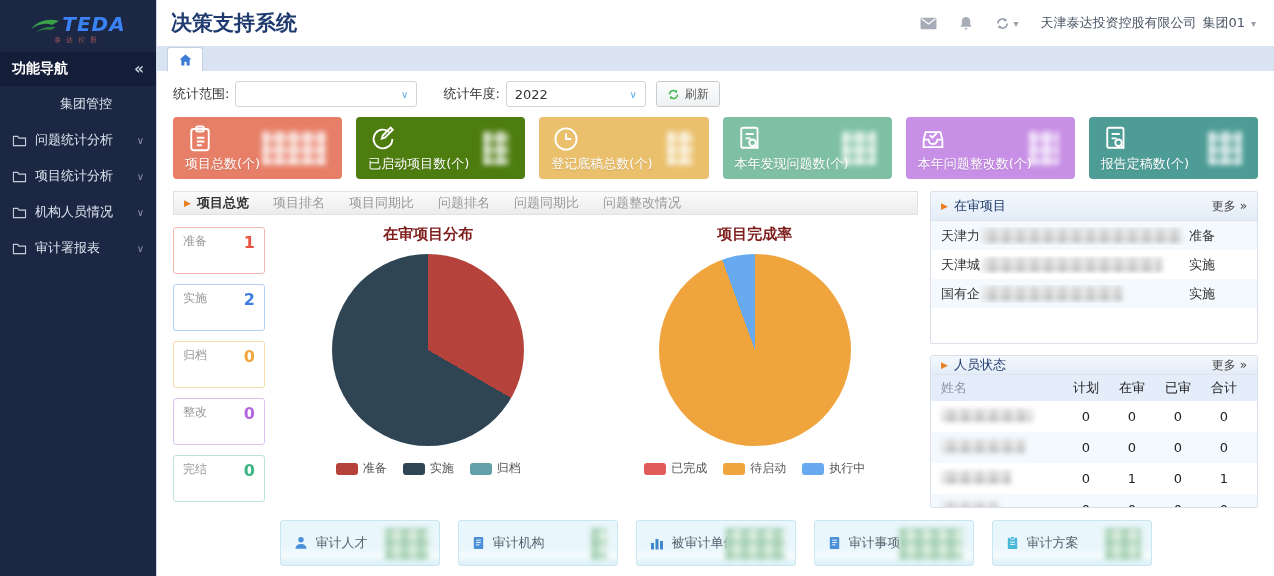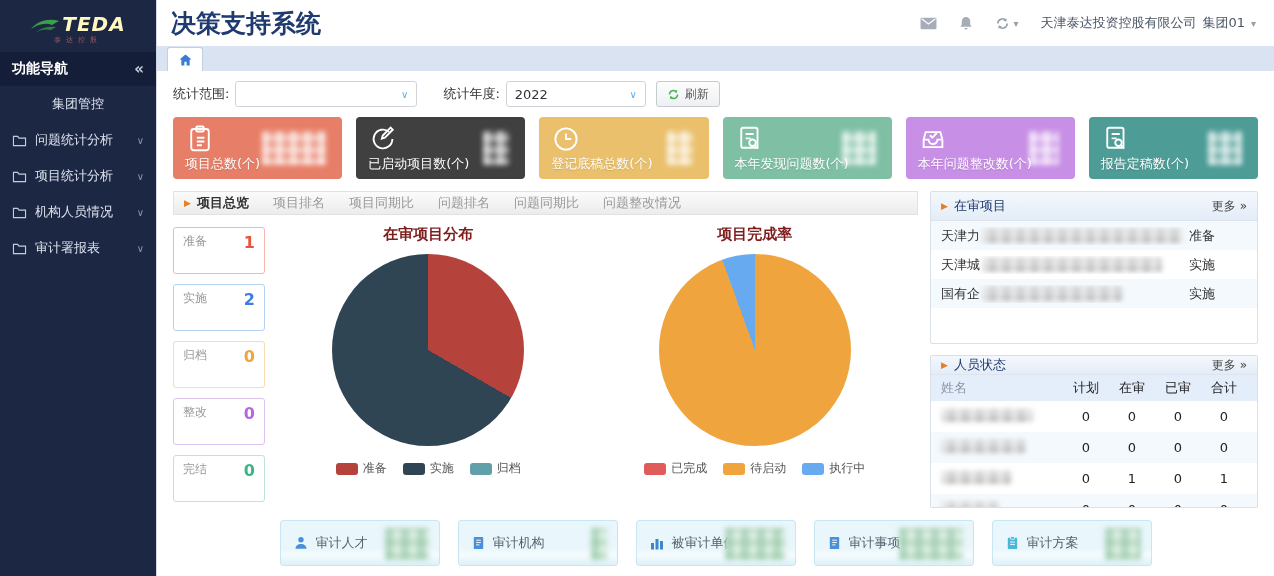--- a/index.html
+++ b/index.html
@@ -4,34 +4,34 @@
 <style>
   * { margin:0; padding:0; box-sizing:border-box; }
   html,body { width:1274px; height:576px; overflow:hidden; background:#fff;
     font-family:"DejaVu Sans","Liberation Sans",sans-serif; }
   .app { display:flex; width:1274px; height:576px; }
 
   
   .sidebar { width:157px; background:#1c2743; flex-shrink:0; display:flex; flex-direction:column; border-right:1px solid #cfd8e6; }
   .logo { height:52px; display:flex; align-items:center; justify-content:center; flex-direction:column; padding-top:6px; }
   .logo-row { display:flex; align-items:flex-end; gap:2px; }
-  .logo-teda { font-size:20px; font-weight:bold; font-style:italic; color:#fef9c3; letter-spacing:1px; line-height:1; }
+  .logo-teda { font-size:20px; font-weight:bold; font-style:italic; color:#3b82f6; letter-spacing:1px; line-height:1; }
   .logo-sub { font-size:7px; color:#a05858; letter-spacing:5px; margin-top:1px; }
   .nav-head { height:34px; background:#151e38; color:#fff; font-weight:bold; font-size:14px;
     display:flex; align-items:center; padding:0 12px; justify-content:space-between; }
   .nav-head .collapse { color:#c7cfdf; font-size:15px; cursor:pointer; }
   .nav-item { height:36px; display:flex; align-items:center; color:#dde3ee; font-size:13px; padding:0 12px; gap:8px; cursor:pointer; }
   .nav-item .lbl { flex:1; }
   .nav-item .chev { color:#8a93a8; font-size:10px; }
-  .nav-item.noicon { padding-left:52px; }
+  .nav-item.noicon { padding-left:52px;margin-left:8px; }
 
   
   .main { flex:1; display:flex; flex-direction:column; background:#fff; min-width:0; }
   .topbar { height:46px; display:flex; align-items:center; padding:0 18px 0 14px; background:#fff; }
-  .page-title { font-size:25px; font-weight:bold; color:#1f3a6e; flex:1; }
+  .page-title { font-size:21px; font-weight:bold; color:#1f3a6e; flex:1; }
   .top-icons { display:flex; align-items:center; gap:22px; color:#55606e; font-size:13px; }
   .icon-btn { display:flex; align-items:center; gap:3px; cursor:pointer; }
   .caret { color:#98a0ab; font-size:10px; }
   .company { display:flex; align-items:center; gap:6px; cursor:pointer; color:#4a5564; }
 
   .tabstrip { height:25px; background:#d9e3f1; display:flex; align-items:flex-end; padding-left:10px; }
   .home-tab { width:36px; height:24px; background:#fff; border:1px solid #c3d0e2; border-bottom:none;
     border-radius:3px 3px 0 0; display:flex; align-items:center; justify-content:center; cursor:pointer; }
 
   .content { flex:1; padding:8px 16px 0 16px; display:flex; flex-direction:column; }
@@ -242,21 +242,21 @@
       <div class="cards">
         <div class="card" style="background-color: rgb(231, 127, 104);">
           <svg class="cicon" width="30" height="30" viewBox="0 0 24 24" fill="none" stroke="#fff" stroke-width="1.5">
             <rect x="5" y="4" width="14" height="17" rx="2"></rect>
               <rect x="9" y="2" width="6" height="4" rx="1"></rect>
             <path d="M9.5 11h6M9.5 14h6M9.5 17h4"></path>
           </svg>
           <span class="clabel">项目总数(个)</span>
           <span class="cval blur blur-white" style="width:64px"></span>
         </div>
-        <div class="card" style="background-color: #404040;">
+        <div class="card" style="background-color: #4d7c0f;">
           <svg class="cicon" width="30" height="30" viewBox="0 0 24 24" fill="none" stroke="#fff" stroke-width="1.5">
             <path d="M19.5 12a7.5 7.5 0 1 1-2.6-5.7"></path>
             <path d="M19.8 4.6l-6.3 6.3-2.4.7.7-2.4 6.3-6.3z"></path>
           </svg>
           <span class="clabel">已启动项目数(个)</span>
           <span class="cval blur blur-white" style="width:26px"></span>
         </div>
         <div class="card" style="background-color: rgb(234, 192, 108);">
           <svg class="cicon" width="30" height="30" viewBox="0 0 24 24" fill="none" stroke="#fff" stroke-width="1.5">
             <circle cx="12" cy="12" r="8.5"></circle>

